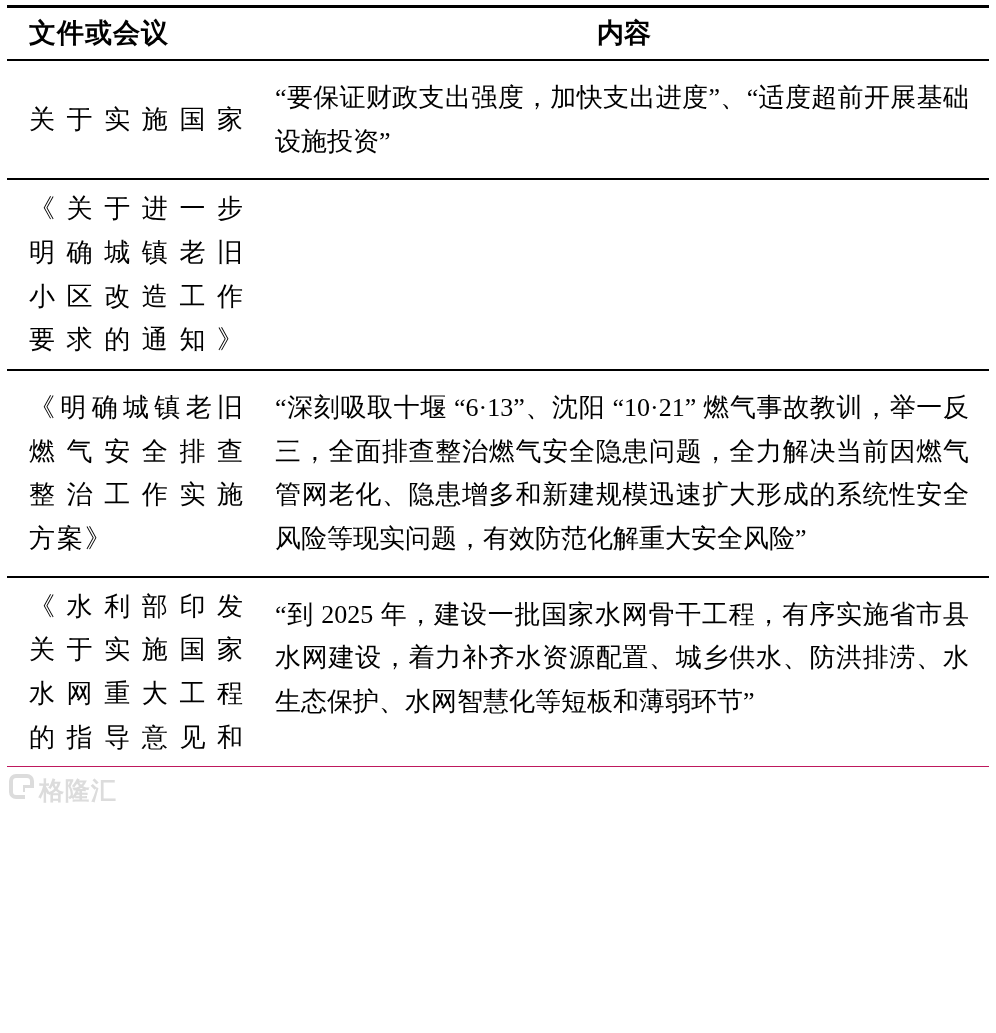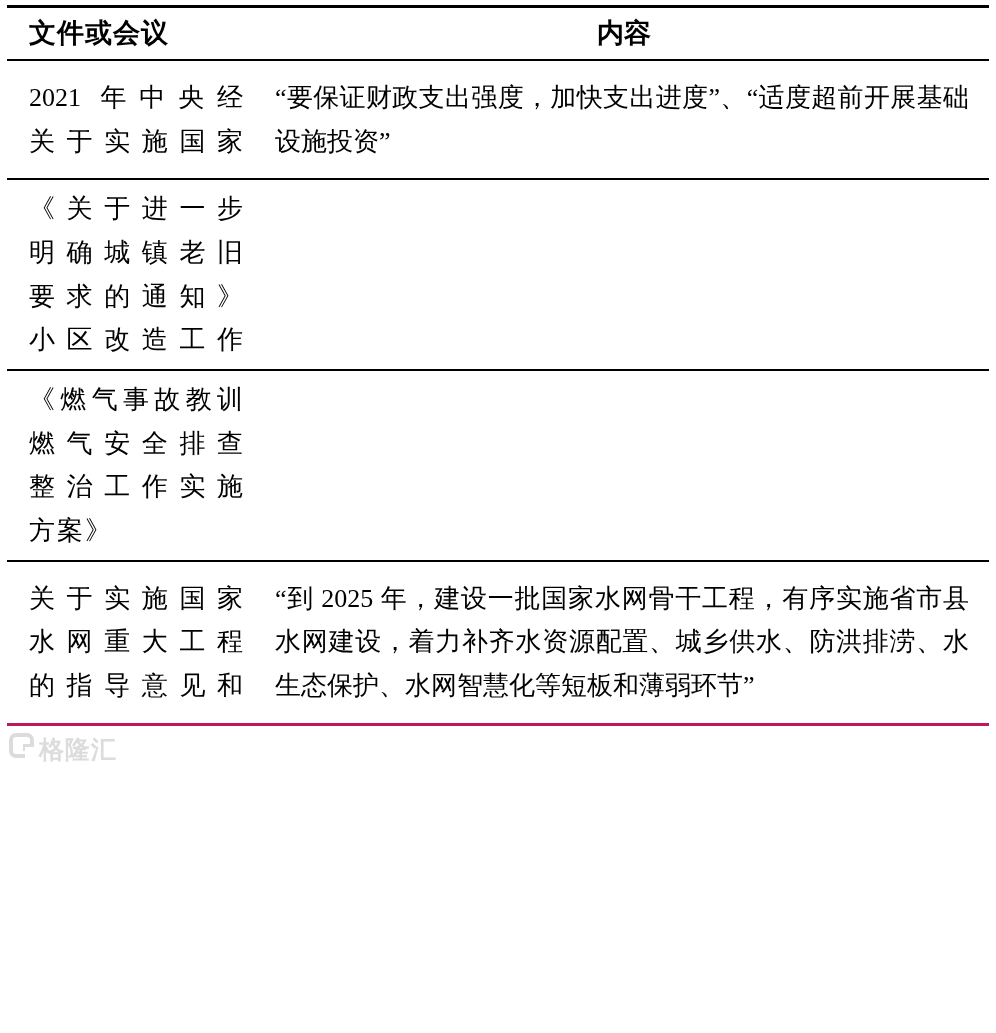--- a/index.html
+++ b/index.html
@@ -16,21 +16,21 @@
     font-size: 28px;
     font-weight: bold;
     line-height: 1.35;
     padding: 2px 0 5px 1px;
     white-space: pre-wrap;
     letter-spacing: 0.5px;
   }
 
   .data-table {
     border-top: 3px solid #000;
-    border-bottom: 3px solid #be185d;
+    border-bottom: 1px solid #be185d;
   }
   .thead {
     display: grid;
     grid-template-columns: 252px 1fr;
     align-items: center;
     padding: 7px 0 8px 0;
     border-bottom: 2px solid #000;
     font-size: 27px;
     font-weight: bold;
   }
@@ -119,48 +119,51 @@
 
   <div class="data-table">
 
     <div class="thead">
       <div class="th-doc">文件或会议</div>
       <div class="th-content">内容</div>
     </div>
 
     <div class="trow">
       <div class="doc-cell">
-        <div class="doc-line">2021 年中央经</div>
         <div class="doc-line">关于实施国家</div>
       </div>
       <div class="content-cell">
         <p class="content-text"><span>“要保证财政支出强度，加快支出进度”、“适度超前开展基础设施投资”</span></p>
       </div>
     </div>
 
     <div class="trow">
       <div class="doc-cell">
         <div class="doc-line">《关于进一步</div>
         <div class="doc-line">明确城镇老旧</div>
+        <div class="doc-line">小区改造工作</div>
         <div class="doc-line">要求的通知》</div>
-        <div class="doc-line">小区改造工作</div>
       </div>
     </div>
 
     <div class="trow">
       <div class="doc-cell">
-        <div class="doc-line">《燃气事故教训</div>
+        <div class="doc-line">《明确城镇老旧</div>
         <div class="doc-line">燃气安全排查</div>
         <div class="doc-line">整治工作实施</div>
         <div class="doc-line compact">方案》</div>
+      </div>
+      <div class="content-cell">
+        <p class="content-text"><span>“深刻吸取十堰 “6·13”、沈阳 “10·21” 燃气事故教训，举一反三，全面排查整治燃气安全隐患问题，全力解决当前因燃气管网老化、隐患增多和新建规模迅速扩大形成的系统性安全风险等现实问题，有效防范化解重大安全风险”</span></p>
       </div>
     </div>
 
     <div class="trow">
       <div class="doc-cell">
+        <div class="doc-line">《水利部印发</div>
         <div class="doc-line">关于实施国家</div>
         <div class="doc-line">水网重大工程</div>
         <div class="doc-line">的指导意见和</div>
       </div>
       <div class="content-cell">
         <p class="content-text"><span>“到 2025 年，建设一批国家水网骨干工程，有序实施省市县水网建设，着力补齐水资源配置、城乡供水、防洪排涝、水生态保护、水网智慧化等短板和薄弱环节”</span></p>
       </div>
     </div>
 
   </div>

